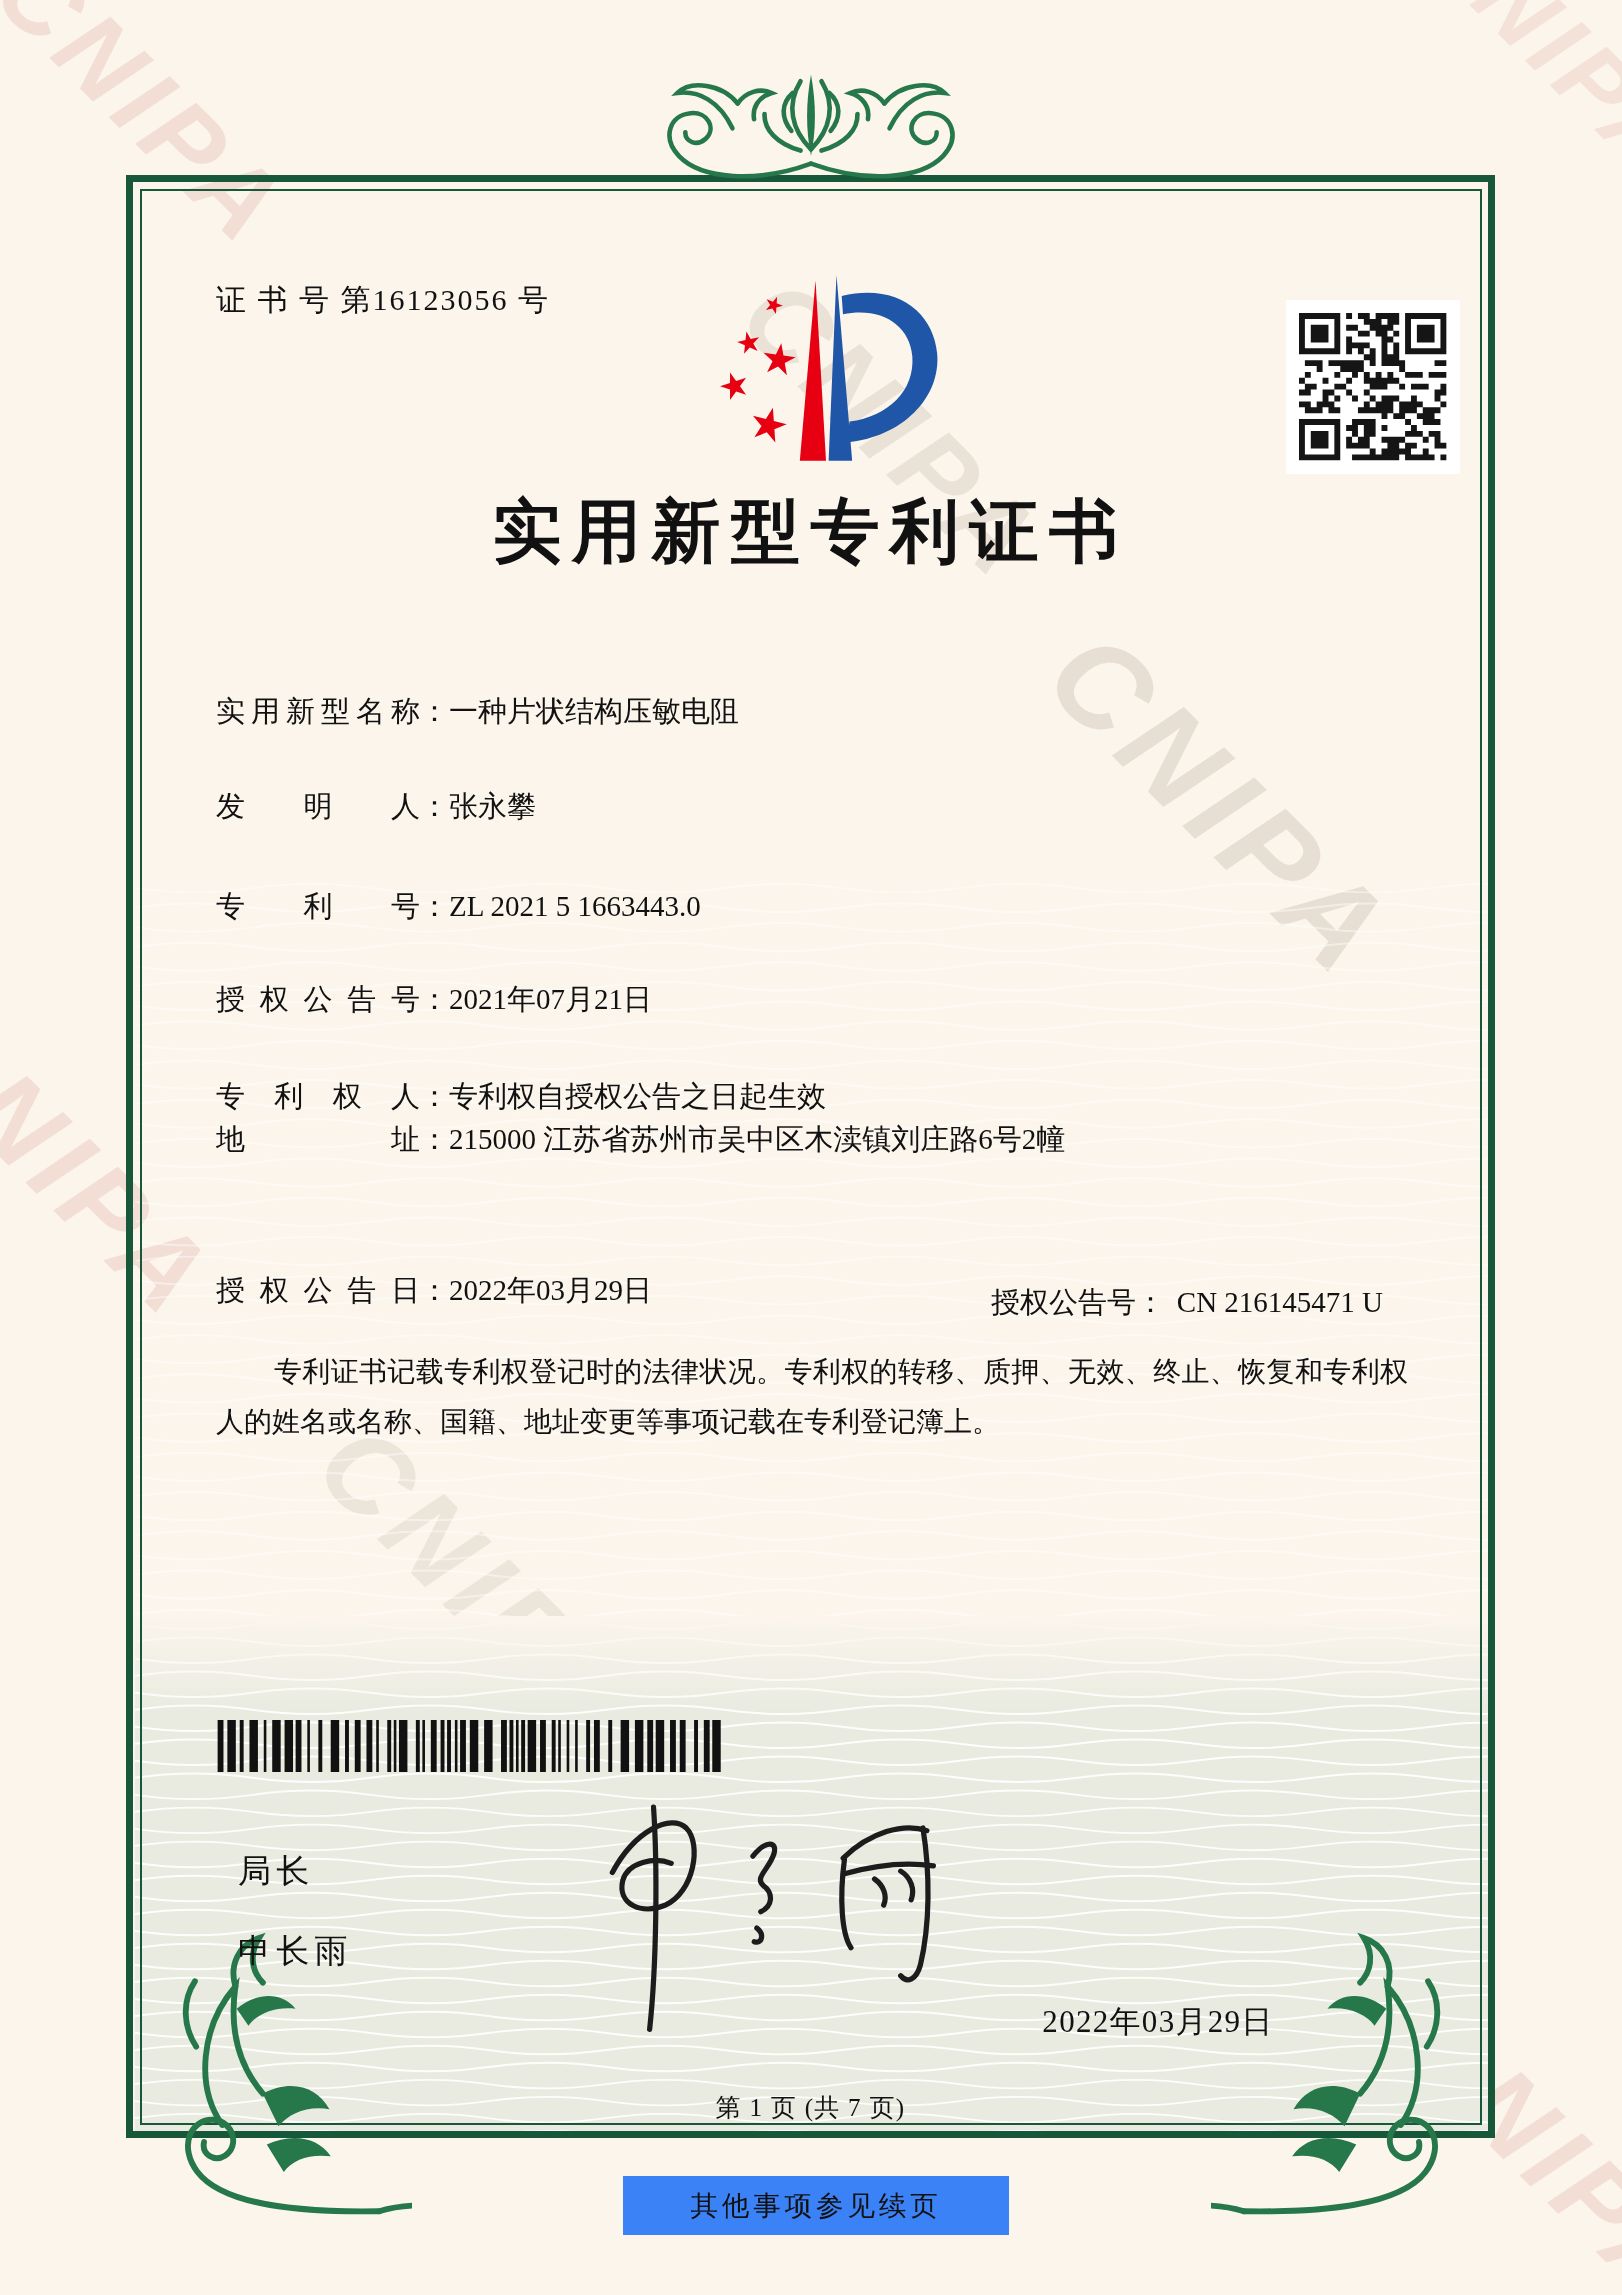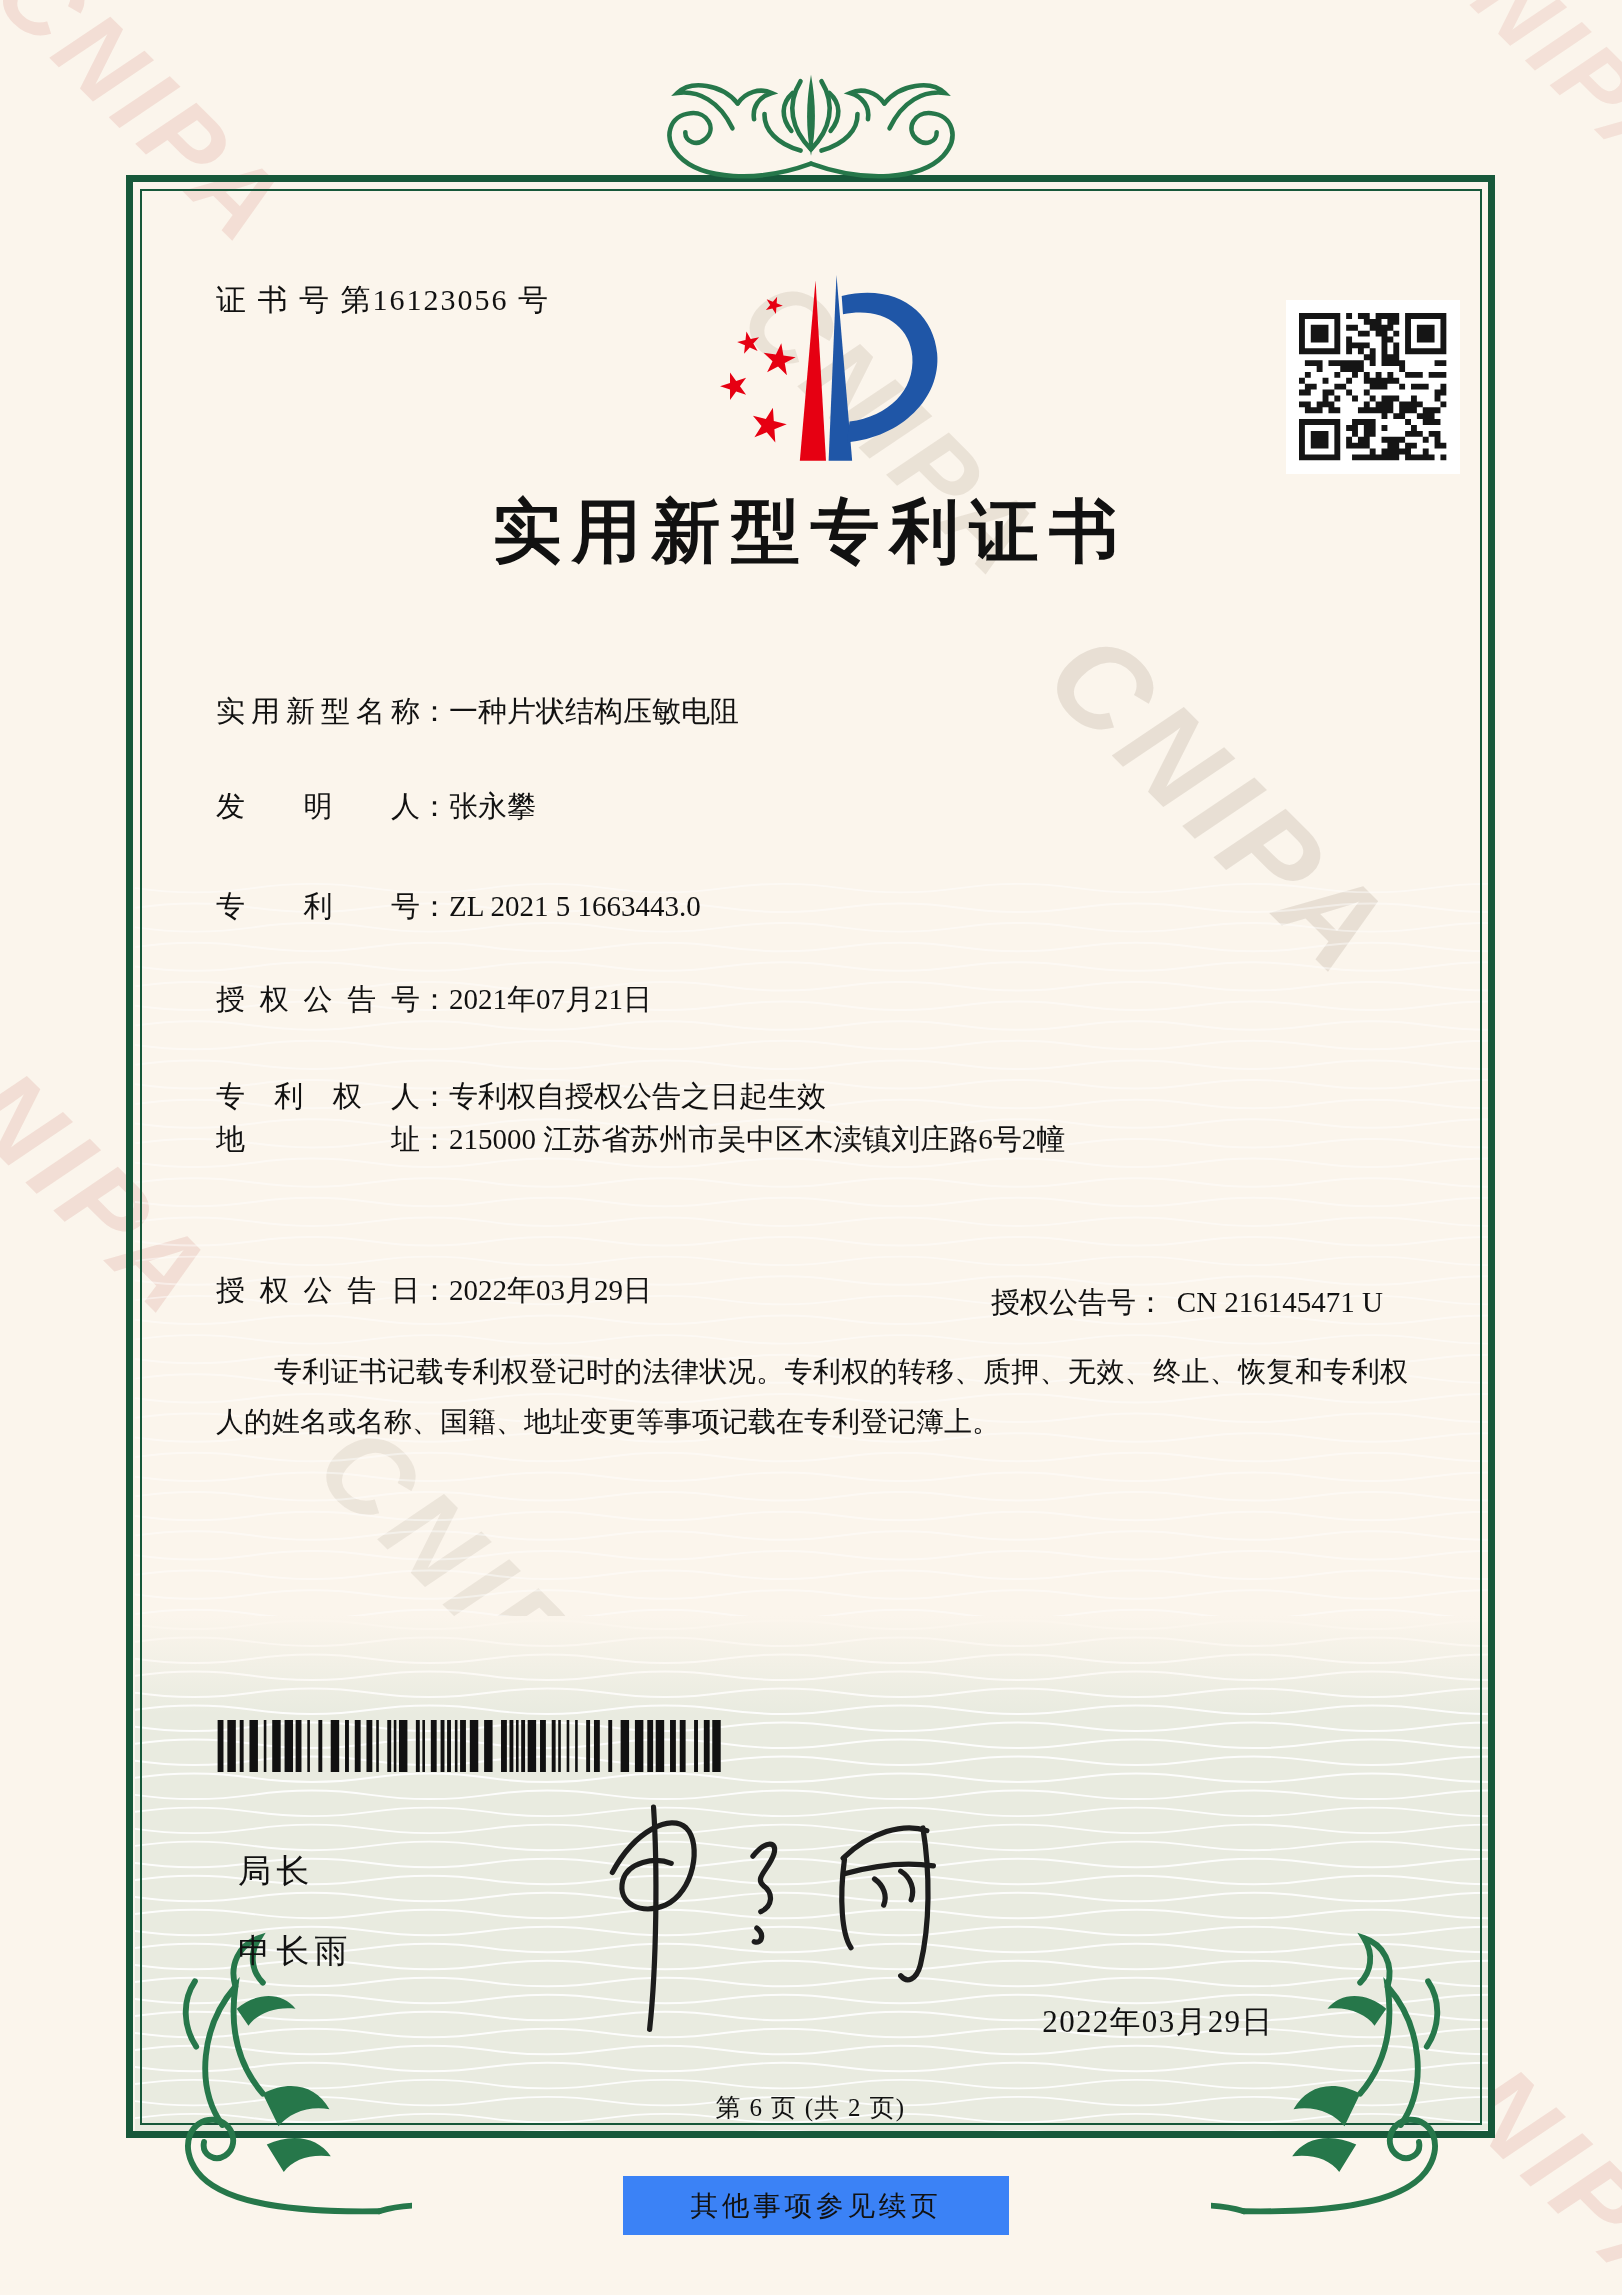--- a/index.html
+++ b/index.html
@@ -308,18 +308,18 @@
     <path d="M468,98 C510,58 560,44 596,56"></path>
     <path d="M590,52 C601,120 601,200 586,262 C580,284 566,290 556,278"></path>
     <path d="M516,130 C530,140 536,156 530,170"></path>
     <path d="M556,118 C572,128 578,146 572,162"></path>
     <path d="M470,122 C520,108 566,104 606,110"></path>
   </g>
 </svg>
 
 <div class="abs issue-date">2022年03月29日</div>
 
-<div class="abs page-num">第 6 页 (共 2 页)</div>
+<div class="abs page-num">第 1 页 (共 7 页)</div>
 
 <div class="abs footer-strip">
   <span>其他事项参见续页</span>
 </div>
 
 
 </body></html>

